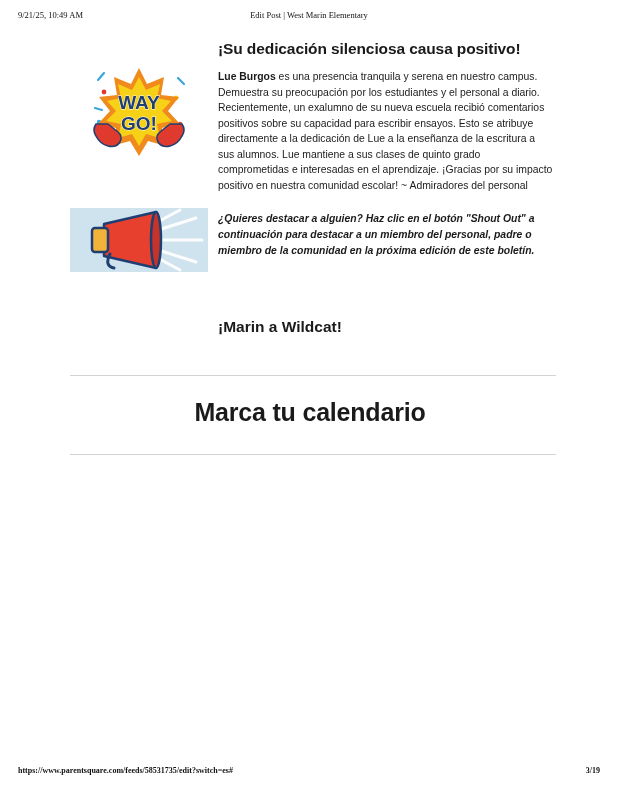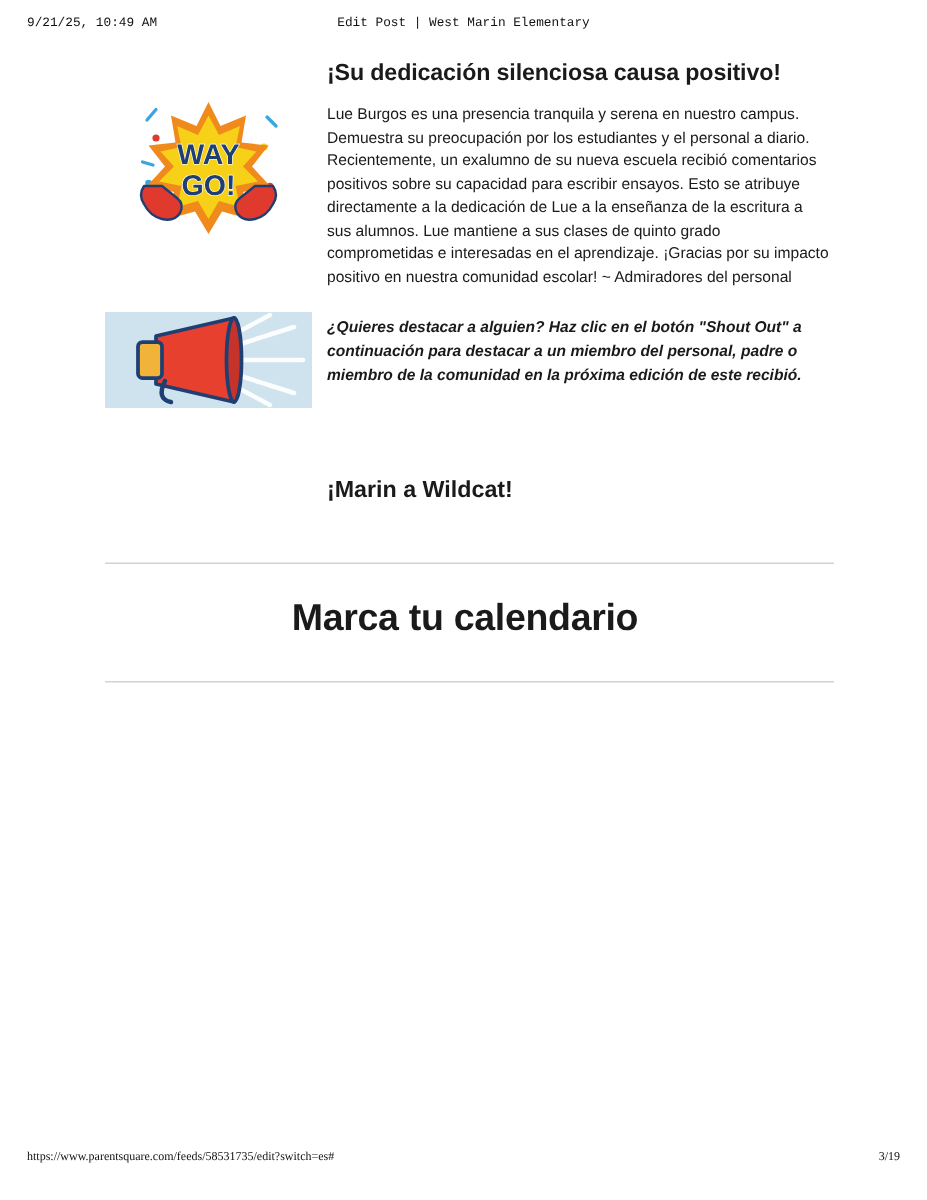--- a/index.html
+++ b/index.html
@@ -22,21 +22,21 @@
     box-sizing: border-box;
   }
 
   
   .print-header {
     position: absolute;
     top: 10px;
     left: 0;
     width: 528px;
     height: 14px;
-    font-family: Liberation Mono, monospace;
+    font-family: Liberation Serif, serif;
     font-size: 8.5px;
     color: #111;
   }
   .print-header .ph-left {
     position: absolute;
     left: 18px;
     top: 0;
     white-space: nowrap;
   }
   .print-header .ph-center {
@@ -51,20 +51,21 @@
   
   .print-footer {
     position: absolute;
     bottom: 20px;
     left: 0;
     width: 618px;
     height: 14px;
     font-family: "Liberation Serif", serif;
     font-size: 8px;
     color: #111;
+    font-weight: bold;
   }
   .print-footer .pf-left {
     position: absolute;
     left: 18px;
     top: 0;
     white-space: nowrap;
   }
   .print-footer .pf-right {
     position: absolute;
     right: 18px;
@@ -100,21 +101,21 @@
     position: absolute;
     left: 154px;
     top: 39px;
     width: 336px;
     font-family: "Liberation Sans", sans-serif;
     font-size: 10.4px;
     line-height: 15.5px;
     color: #1a1a1a;
     text-align: left;
   }
-  .shoutout-body b { font-weight: normal; }
+  .shoutout-body b { font-weight: bold; }
 
   
   .waygo {
     position: absolute;
     left: 6px;
     top: 28px;
     width: 138px;
     height: 108px;
   }
   .waygo .burst {
@@ -256,21 +257,21 @@
             <path d="M80 46 l30 16"></path>
           </g>
 
           <polygon points="34,16 86,4 86,60 34,48" fill="#e8402f" stroke="#1f3f73" stroke-width="2.5" stroke-linejoin="round"></polygon>
           <rect x="22" y="20" width="16" height="24" rx="3" fill="#f2b33b" stroke="#1f3f73" stroke-width="2.5"></rect>
 
           <path d="M40 46 q-6 12 4 14" fill="none" stroke="#1f3f73" stroke-width="3" stroke-linecap="round"></path>
           <ellipse cx="86" cy="32" rx="5" ry="28" fill="#c6332a" stroke="#1f3f73" stroke-width="2.5"></ellipse>
         </svg>
       </div>
-      <div class="mega-text">¿Quieres destacar a alguien? Haz clic en el botón "Shout Out" a continuación para destacar a un miembro del personal, padre o miembro de la comunidad en la próxima edición de este recibió.</div>
+      <div class="mega-text">¿Quieres destacar a alguien? Haz clic en el botón "Shout Out" a continuación para destacar a un miembro del personal, padre o miembro de la comunidad en la próxima edición de este boletín.</div>
     </div>
 
     <div class="saluda">¡Marin a Wildcat!</div>
 
     <div class="rule top"></div>
     <div class="section-title">Marca tu calendario</div>
     <div class="rule bottom"></div>
 
   </div>
 

